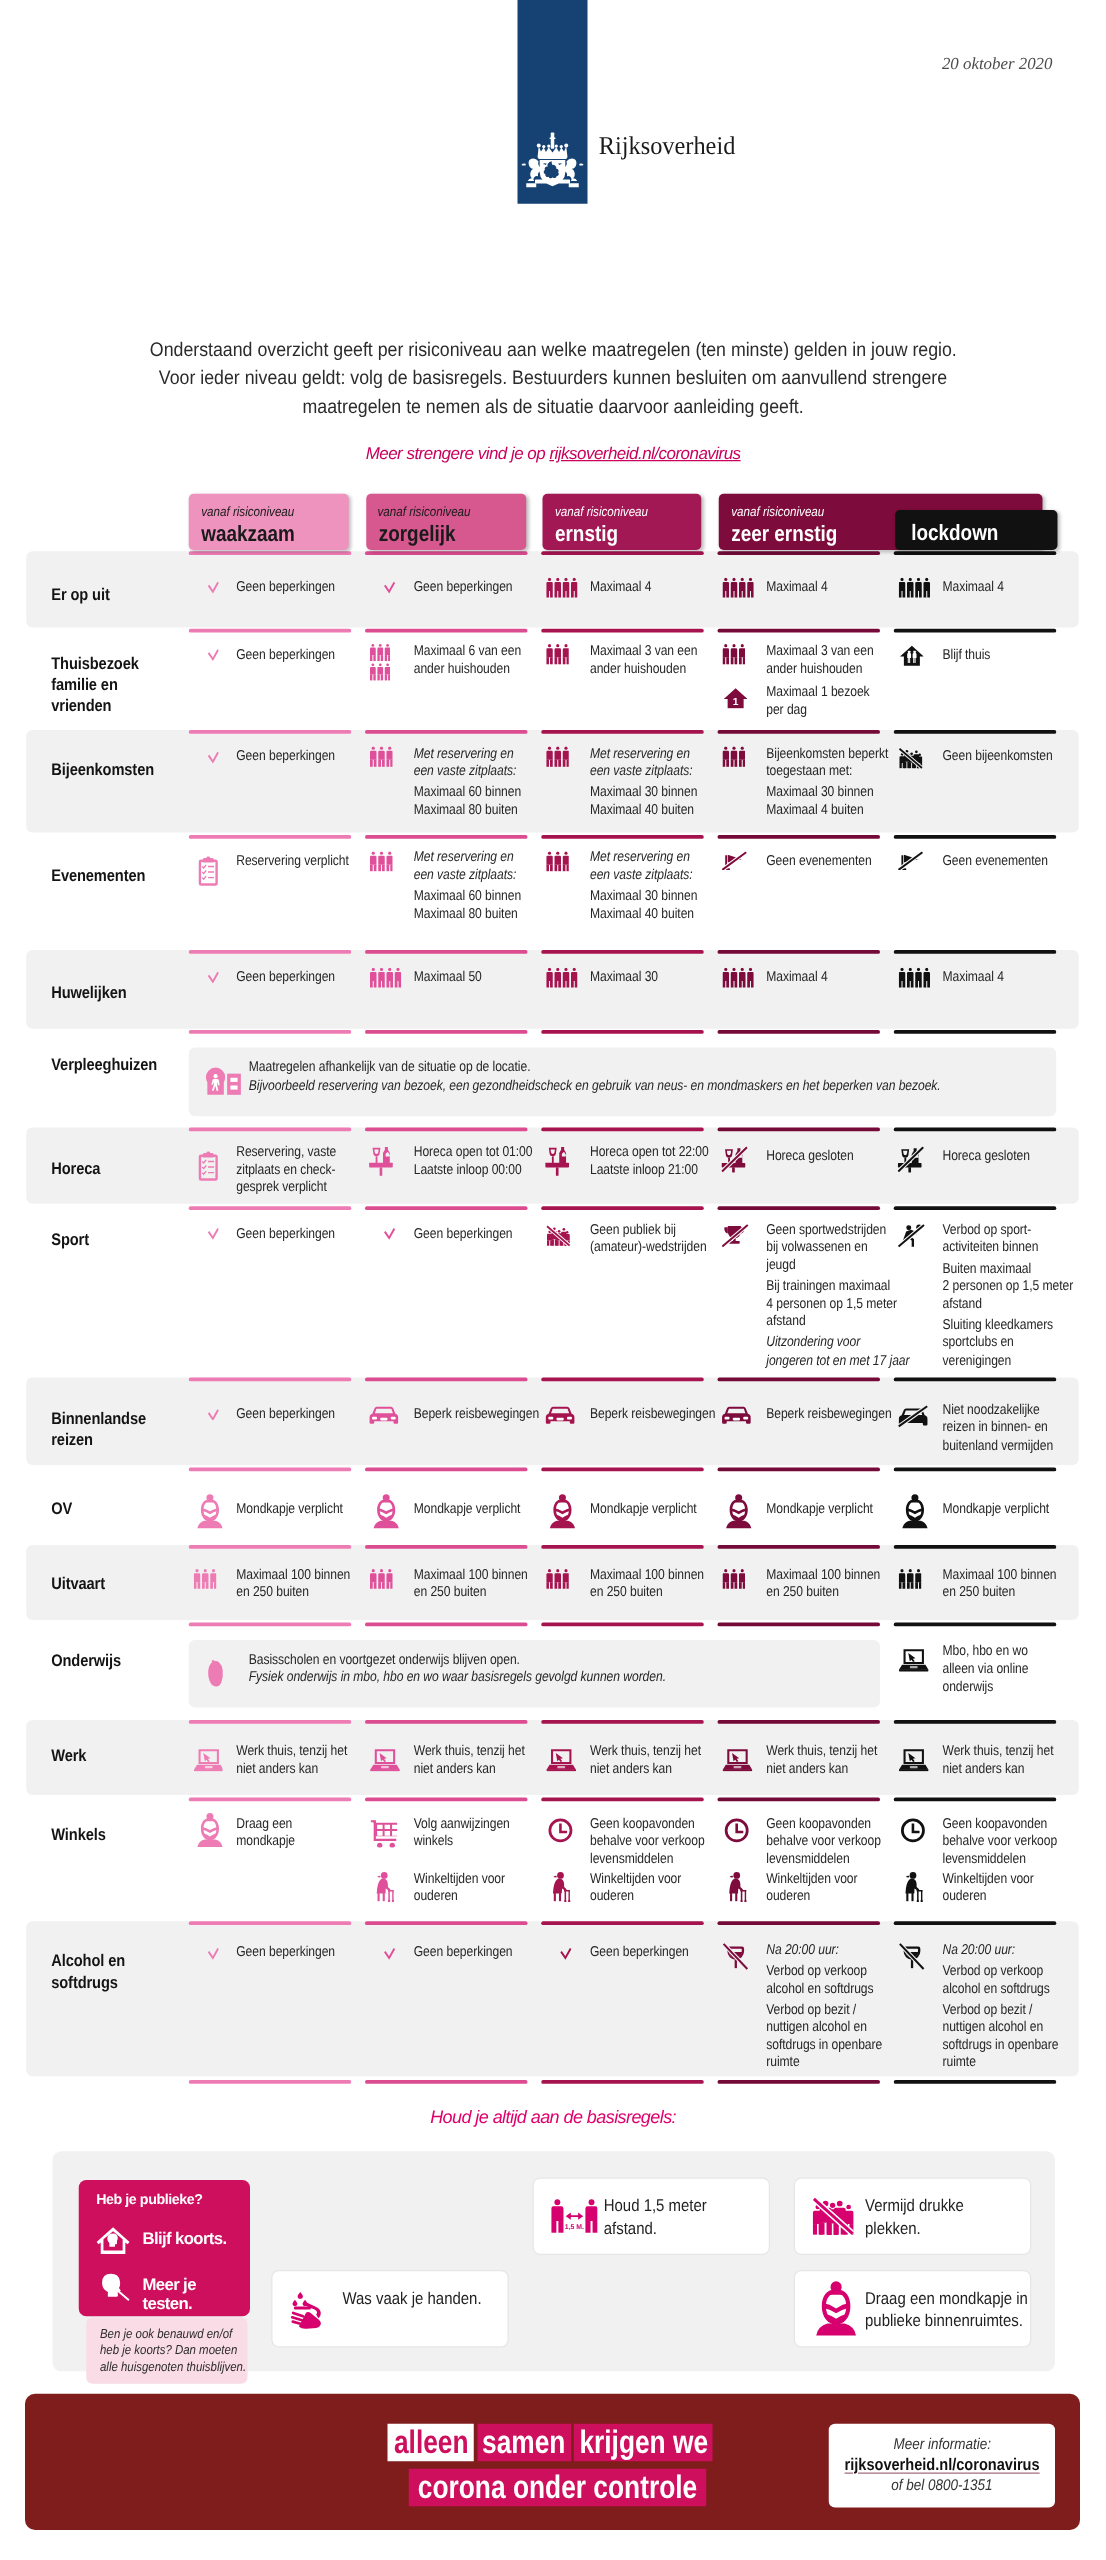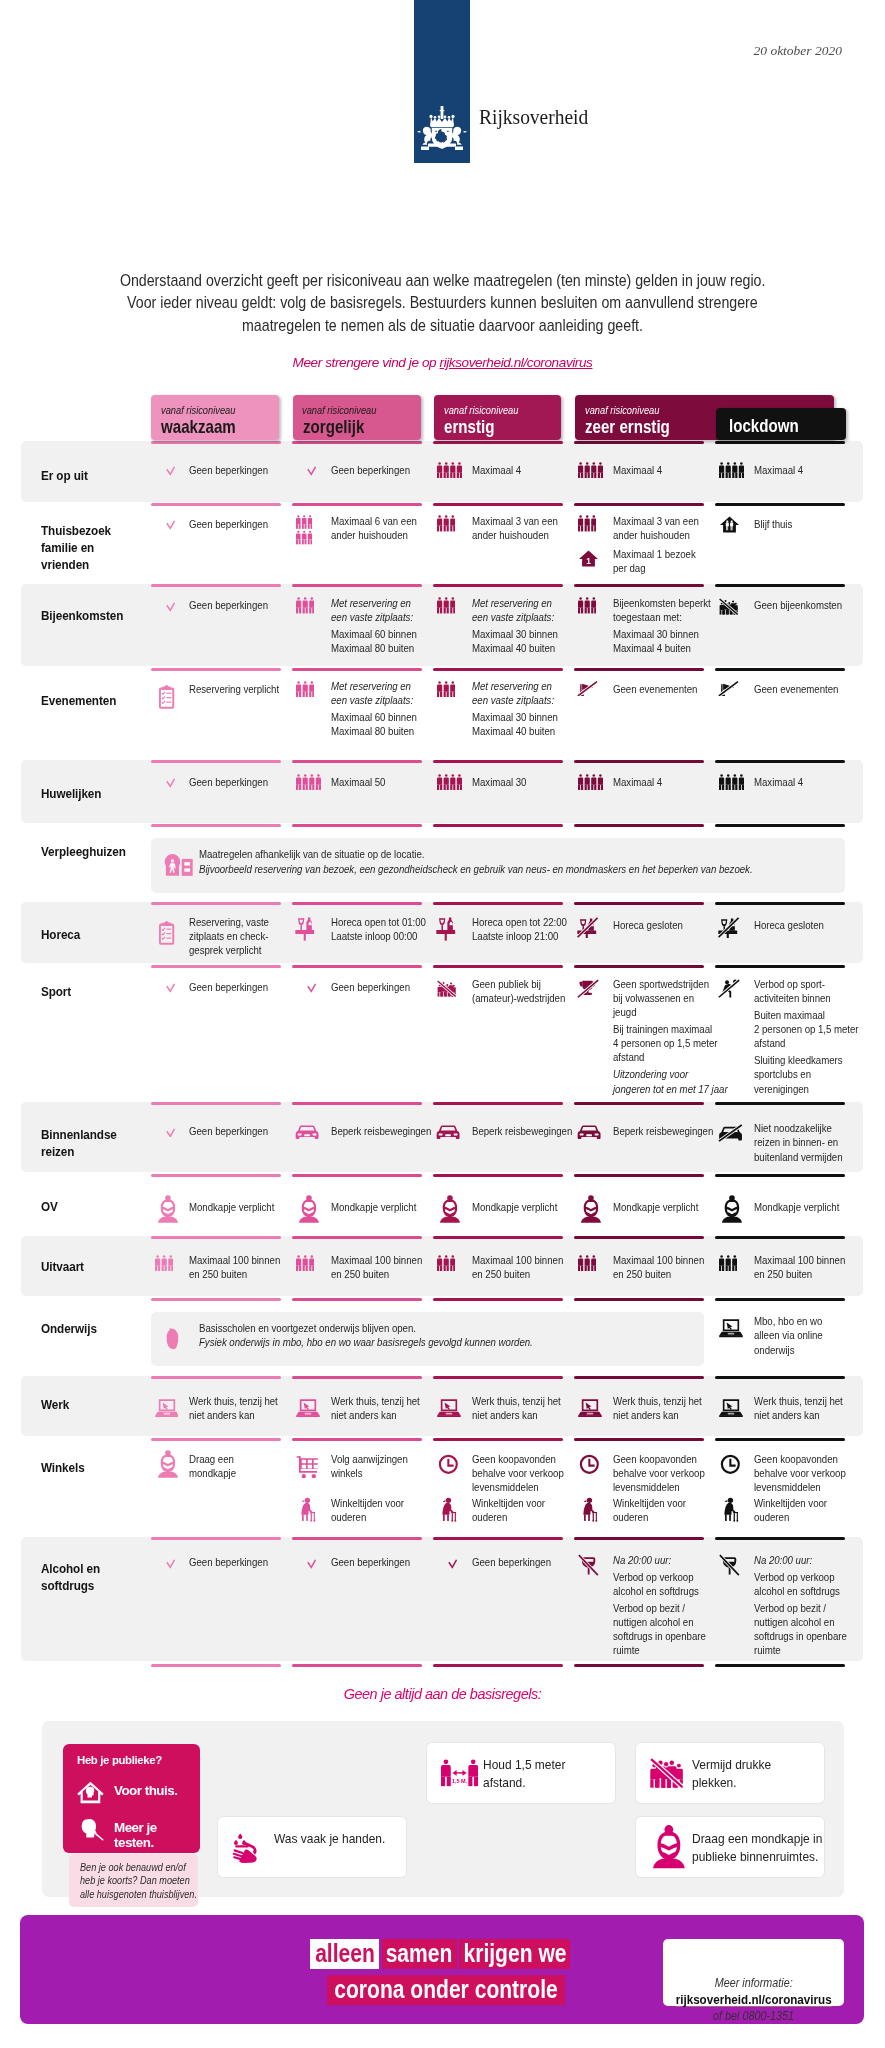--- a/index.html
+++ b/index.html
@@ -51,36 +51,36 @@
   .kl-lab{position:absolute;left:37px;top:4px;font-size:13.4px;font-weight:bold;color:#fff;
           letter-spacing:-0.5px;}
   .klnote{position:absolute;left:69px;top:1854px;width:129px;height:53px;background:#F9DCE6;
           border-radius:5px;}
   .klnote-in{position:absolute;left:11px;top:7px;font-size:10.4px;line-height:13.4px;
               font-style:italic;color:#2b2b2b;white-space:nowrap;
               transform:scaleX(.88);transform-origin:left top;}
   .bcard{position:absolute;background:#fff;border-radius:5px;box-shadow:0 0 0 1px #e6e6e6;}
   .bclab{position:absolute;left:56px;top:13px;font-size:13.6px;line-height:17.6px;
          color:#222;white-space:nowrap;transform:scaleX(.88);transform-origin:left top;}
-  .footer{position:absolute;left:20px;top:1915px;width:844px;height:109px;background:#a21caf;
+  .footer{position:absolute;left:20px;top:1915px;width:844px;height:109px;background:#7f1d1d;
           border-radius:8px;}
   .slogan{position:absolute;left:289.7px;top:24px;width:275px;}
   .sl1,.sl2{white-space:nowrap;font-size:0;}
   .sl2{margin-top:6.5px;text-align:center;}
   .slogan span{display:inline-block;font-size:26px;font-weight:bold;
                line-height:29.5px;height:29.5px;margin-right:2.5px;vertical-align:top;
                position:relative;}
   .slogan i{position:absolute;left:50%;top:0;font-style:normal;white-space:nowrap;
             transform:translateX(-50%) scaleX(.81);}
   #w0{width:69.8px}#w1{width:74.6px}#w2{width:111.2px}#w3{width:237.3px}
   .w-white{background:#fff;color:#CE0F5E;}
   .w-pink{background:#CE0F5E;color:#fff;}
   .fcard{position:absolute;left:643px;top:24px;width:181px;height:67px;background:#fff;
          border-radius:5px;text-align:center;}
-  .fc1,.fc2,.fc3{position:absolute;left:0;width:181px;text-align:center;white-space:nowrap;margin-top:28px;}
+  .fc1,.fc2,.fc3{position:absolute;left:0;width:181px;text-align:center;white-space:nowrap;}
   .fc1>span,.fc2>span,.fc3>span{display:inline-block;transform:scaleX(.87);}
   .fc1{top:9px;font-size:12.4px;font-style:italic;color:#333;}
   .fc2{top:25px;font-size:13.4px;font-weight:bold;color:#111;}
   .fc2>span{text-decoration:underline;text-underline-offset:2px;text-decoration-color:#a36c80;}
   .fc3{top:42px;font-size:12.4px;font-style:italic;color:#333;}
 </style>
 </head>
 <body>
 
 <div class="page">
@@ -1437,30 +1437,30 @@
         <div>softdrugs in openbare</div>
         <div>ruimte</div>
       </div>
     </div>
 <div class="divider" style="left:150.5px;width:130.0px;top:1663.5px;background:#EE7CB4"></div>
 <div class="divider" style="left:292.0px;width:130.0px;top:1663.5px;background:#DB4C90"></div>
 <div class="divider" style="left:433.0px;width:130.0px;top:1663.5px;background:#A6144F"></div>
 <div class="divider" style="left:574.0px;width:130.0px;top:1663.5px;background:#730A38"></div>
 <div class="divider" style="left:715.0px;width:130.0px;top:1663.5px;background:#111111"></div>
 
-<div class="bas-title">Geen je altijd aan de basisregels:</div>
+<div class="bas-title">Houd je altijd aan de basisregels:</div>
 <div class="bas-panel"></div>
 <div class="klachten">
       <div class="kl-title">Heb je publieke?</div>
       <div class="kl-item" style="top:35px">
         <div class="ic" style="left:0;top:1.5px"><svg width="26.88" height="23.04" viewBox="0 0 21 18" style="color:#ffffff;fill:#ffffff">
             <path d="M10.5 0.6 L20.8 9.9 l-1.25 1.4 l-1.35 -1.2 v7.3 h-15.4 v-7.3 l-1.35 1.2 L0.2 9.9 Z m0 2.55 L4.5 8.05 v7.15 h12.0 v-7.15 z" fill-rule="evenodd"></path>
             <path d="M10.6 4.5 q2.4 0 2.8 2.3 q0.25 1.55 -0.45 2.35 l0.0 1.6 q0 0.5 -0.55 0.5 h-0.7 l0.0 1.6 h-3.5 l0 -2.3 q-1.3 -1.1 -1.3 -2.85 q0 -3.2 3.7 -3.2 z"></path>
           </svg></div>
-        <div class="kl-lab">Voor thuis.</div>
+        <div class="kl-lab">Blijf koorts.</div>
       </div>
       <div class="kl-item" style="top:72px">
         <div class="ic" style="left:0;top:1.5px"><svg width="26.88" height="23.04" viewBox="0 0 21 18" style="color:#ffffff;fill:#ffffff">
             <path d="M9.2 0.8 q4.9 0 5.6 4.6 q0.45 2.9 -0.6 4.3 l0.9 1.2 q0.5 0.7 -0.45 0.95 l-1.2 0.3 l0.1 2.1 q0.05 0.9 -0.9 0.9 h-5.4 l0 -3.0 q-3.5 -1.6 -3.6 -5.6 q-0.1 -5.75 5.55 -5.75 z"></path>
             <g stroke="currentColor" stroke-width="1.2" stroke-linecap="round">
               <path d="M14.2 12.0 L20.1 17.0"></path>
             </g>
           </svg></div>
         <div class="kl-lab">Meer je testen.</div>
       </div>

